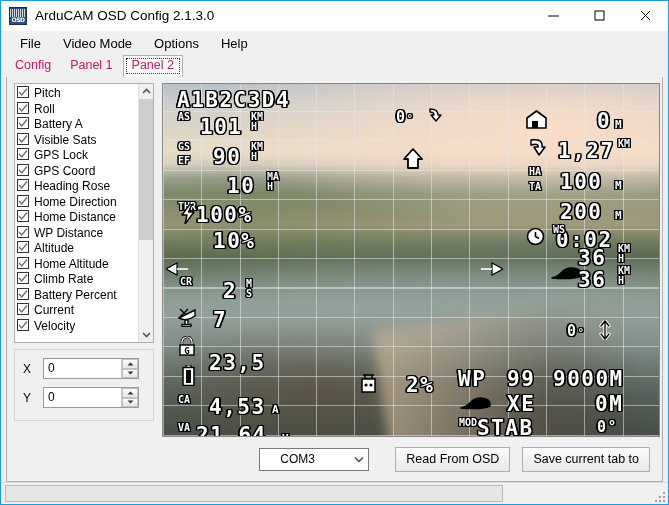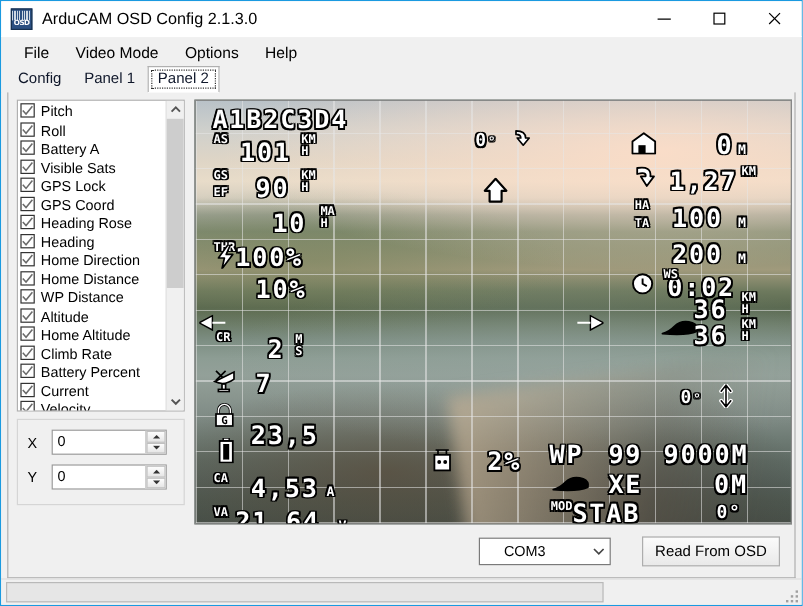--- a/index.html
+++ b/index.html
@@ -60,21 +60,21 @@
   }
   
   #tabstrip {
     height: 22px; min-height: 22px;
     position: relative;
     display: flex; align-items: flex-end;
     padding-left: 5px;
     background: #f0f0f0;
   }
   .tab {
-    font-size: 12.5px; color: #0f172a;
+    font-size: 12.5px; color: #be185d;
     padding: 2px 8px 3px 8px;
     background: #f0f0f0;
     border: 1px solid transparent;
     margin-right: 1px;
     position: relative;
     line-height: 15px;
   }
   .tab.active {
     background: #ffffff;
     border: 1px solid #b0b0b0;
@@ -416,28 +416,20 @@
                 </svg>
               </span>
               <span class="chk-label">Heading Rose</span>
             </div>
             <div class="chk-row">
               <span class="chk-box">
                 <svg width="10" height="10" viewBox="0 0 10 10">
                   <polyline points="1,5 3.7,8 9,1.5" fill="none" stroke="#6b6b6b" stroke-width="1.3"></polyline>
                 </svg>
               </span>
-              <span class="chk-label">Heading</span>
-            </div>
-            <div class="chk-row">
-              <span class="chk-box">
-                <svg width="10" height="10" viewBox="0 0 10 10">
-                  <polyline points="1,5 3.7,8 9,1.5" fill="none" stroke="#6b6b6b" stroke-width="1.3"></polyline>
-                </svg>
-              </span>
               <span class="chk-label">Home Direction</span>
             </div>
             <div class="chk-row">
               <span class="chk-box">
                 <svg width="10" height="10" viewBox="0 0 10 10">
                   <polyline points="1,5 3.7,8 9,1.5" fill="none" stroke="#6b6b6b" stroke-width="1.3"></polyline>
                 </svg>
               </span>
               <span class="chk-label">Home Distance</span>
             </div>
@@ -741,20 +733,21 @@
       <div id="bottombar">
         <div id="com-select">
           <span class="sel-val">COM3</span>
           <span class="arrow">
             <svg width="10" height="7" viewBox="0 0 10 7">
                 <polyline points="1,1.5 5,5.5 9,1.5" fill="none" stroke="#444" stroke-width="1.4"></polyline>
               </svg>
           </span>
         </div>
         <div class="btn">Read From OSD</div>
+        <div class="btn">Save current tab to</div>
       </div>
     </div>
   </div>
 
   <div id="statusbar">
     <div id="status-field"></div>
     <div id="grip">
       <span class="grip-dot" style="right:0px;  bottom:0px;"></span>
       <span class="grip-dot" style="right:4px;  bottom:0px;"></span>
       <span class="grip-dot" style="right:8px;  bottom:0px;"></span>

